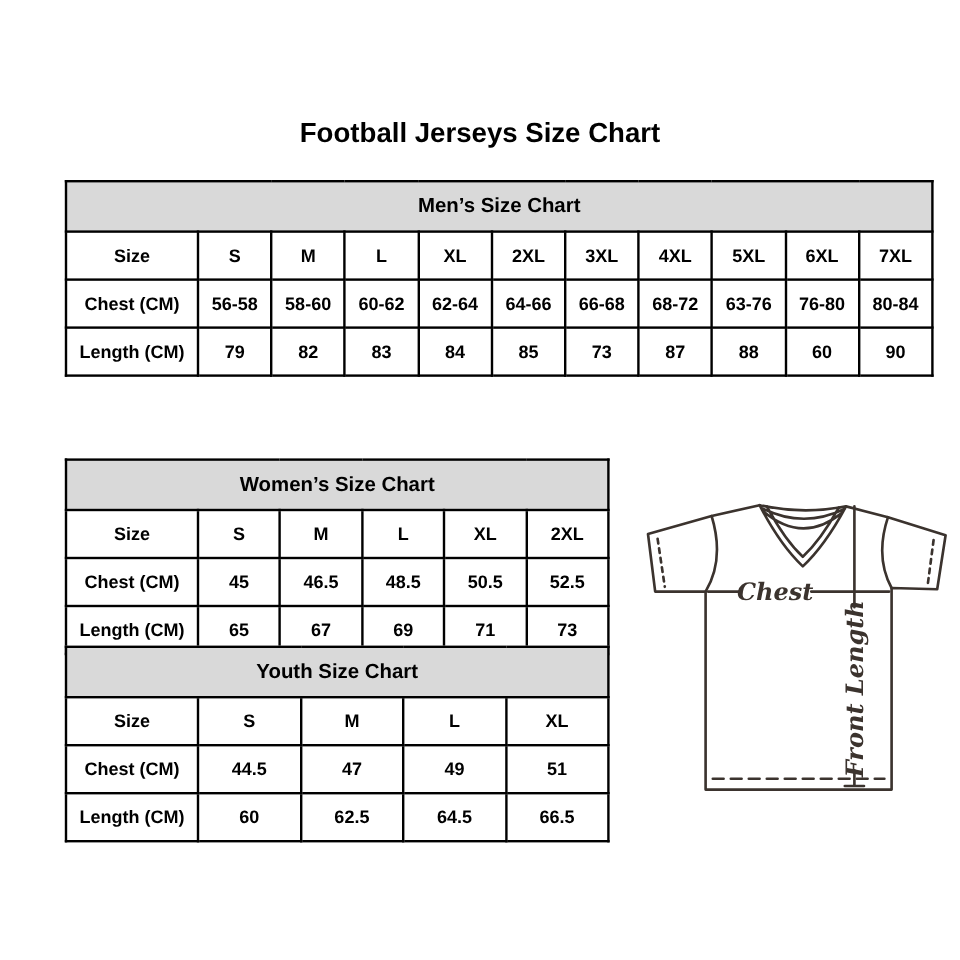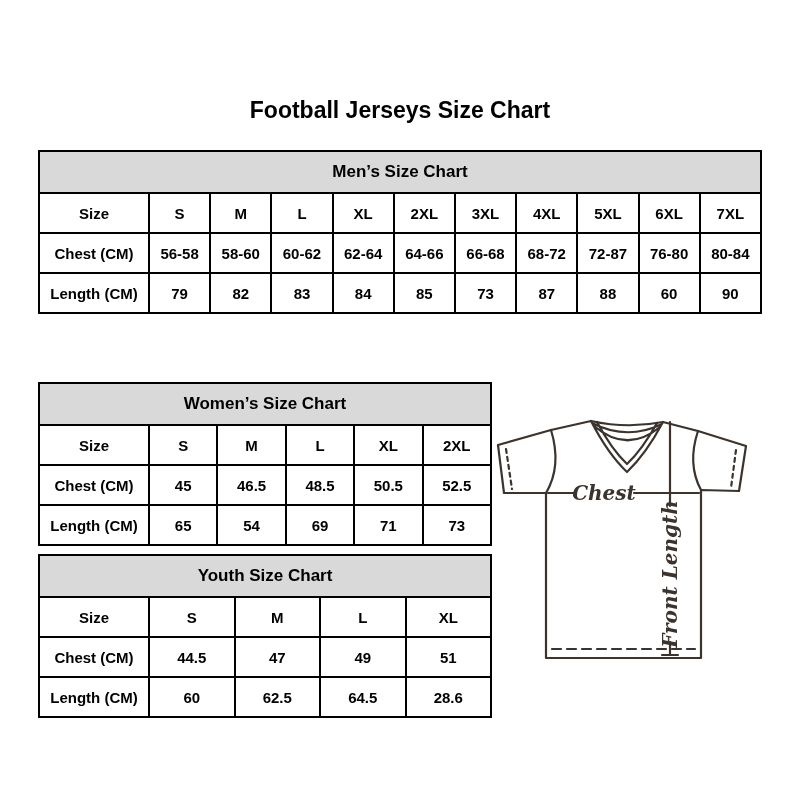--- a/index.html
+++ b/index.html
@@ -8,36 +8,37 @@
     font-family:"Liberation Sans", sans-serif; color:#000;
     overflow:hidden;
   }
   .main-title {
     position:absolute; top:97px; left:0; width:800px;
     text-align:center; font-size:23px; font-weight:bold; color:#000;
   }
   table {
     position:absolute; border-collapse:collapse; table-layout:fixed;
     background:#fff;
+    margin-left:16px;
   }
   th, td {
     border:2px solid var(--border, #000);
     text-align:center; vertical-align:middle;
     font-weight:bold; color:#000; padding:0;
   }
   th.section {
     background: var(--header_bg, #d9d9d9);
     height:40px; font-size:17px;
   }
   td { height:38px; font-size:15px; }
   #men-table   { left:38px; top:150px; width:724px; }
   #women-table { left:38px; top:382px; width:454px; }
-  #youth-table { left:38px; top:554px; width:454px; }
+  #youth-table { left:38px; top:538px; width:454px; }
   .jersey-wrap {
-    position:absolute; left:486px; top:396px; width:270px; height:276px;
+    position:absolute; left:528px; top:396px; width:270px; height:276px;
     color: var(--jersey_outline, #3b332e);
   }
   .jersey-wrap svg { display:block; width:270px; height:276px; }
   .measure-label {
     font-family:"DejaVu Serif", serif;
     font-style:italic; font-weight:bold; font-size:20px;
     fill:currentColor; stroke:none;
   }
 </style>
 </head>
@@ -73,21 +74,21 @@
         </tr>
         <tr>
           <td>Chest (CM)</td>
           <td>56-58</td>
           <td>58-60</td>
           <td>60-62</td>
           <td>62-64</td>
           <td>64-66</td>
           <td>66-68</td>
           <td>68-72</td>
-          <td>72-87</td>
+          <td>63-76</td>
           <td>76-80</td>
           <td>80-84</td>
         </tr>
         <tr>
           <td>Length (CM)</td>
           <td>79</td>
           <td>82</td>
           <td>83</td>
           <td>84</td>
           <td>85</td>
@@ -123,21 +124,21 @@
           <td>Chest (CM)</td>
           <td>45</td>
           <td>46.5</td>
           <td>48.5</td>
           <td>50.5</td>
           <td>52.5</td>
         </tr>
         <tr>
           <td>Length (CM)</td>
           <td>65</td>
-          <td>54</td>
+          <td>67</td>
           <td>69</td>
           <td>71</td>
           <td>73</td>
         </tr>
       </tbody>
   </table>
 
   <table id="youth-table">
     <colgroup>
       <col style="width:110px">
@@ -161,21 +162,21 @@
           <td>44.5</td>
           <td>47</td>
           <td>49</td>
           <td>51</td>
         </tr>
         <tr>
           <td>Length (CM)</td>
           <td>60</td>
           <td>62.5</td>
           <td>64.5</td>
-          <td>28.6</td>
+          <td>66.5</td>
         </tr>
       </tbody>
   </table>
 
   <div class="jersey-wrap">
     <svg viewBox="0 0 270 276">
       <g stroke="currentColor" fill="none" stroke-width="2.2" stroke-linejoin="round" stroke-linecap="round">
         <path d="M105,25 L65,34 L12,49 L18,97 L60,97 L60,262 L215,262 L215,94 L253,95 L260,50 L212,35 L177,26 Q141,33 105,25 Z"></path>
         <path d="M106,27 Q141,45 176,28 M108,30 Q141,58 174,31 M105,25 Q122,58 141,76 Q160,58 177,26 M111,26 Q126,54 141,68 Q156,54 171,27"></path>
         <path d="M65,34 Q76,70 60,97 M212,35 Q201,68 215,94"></path>

